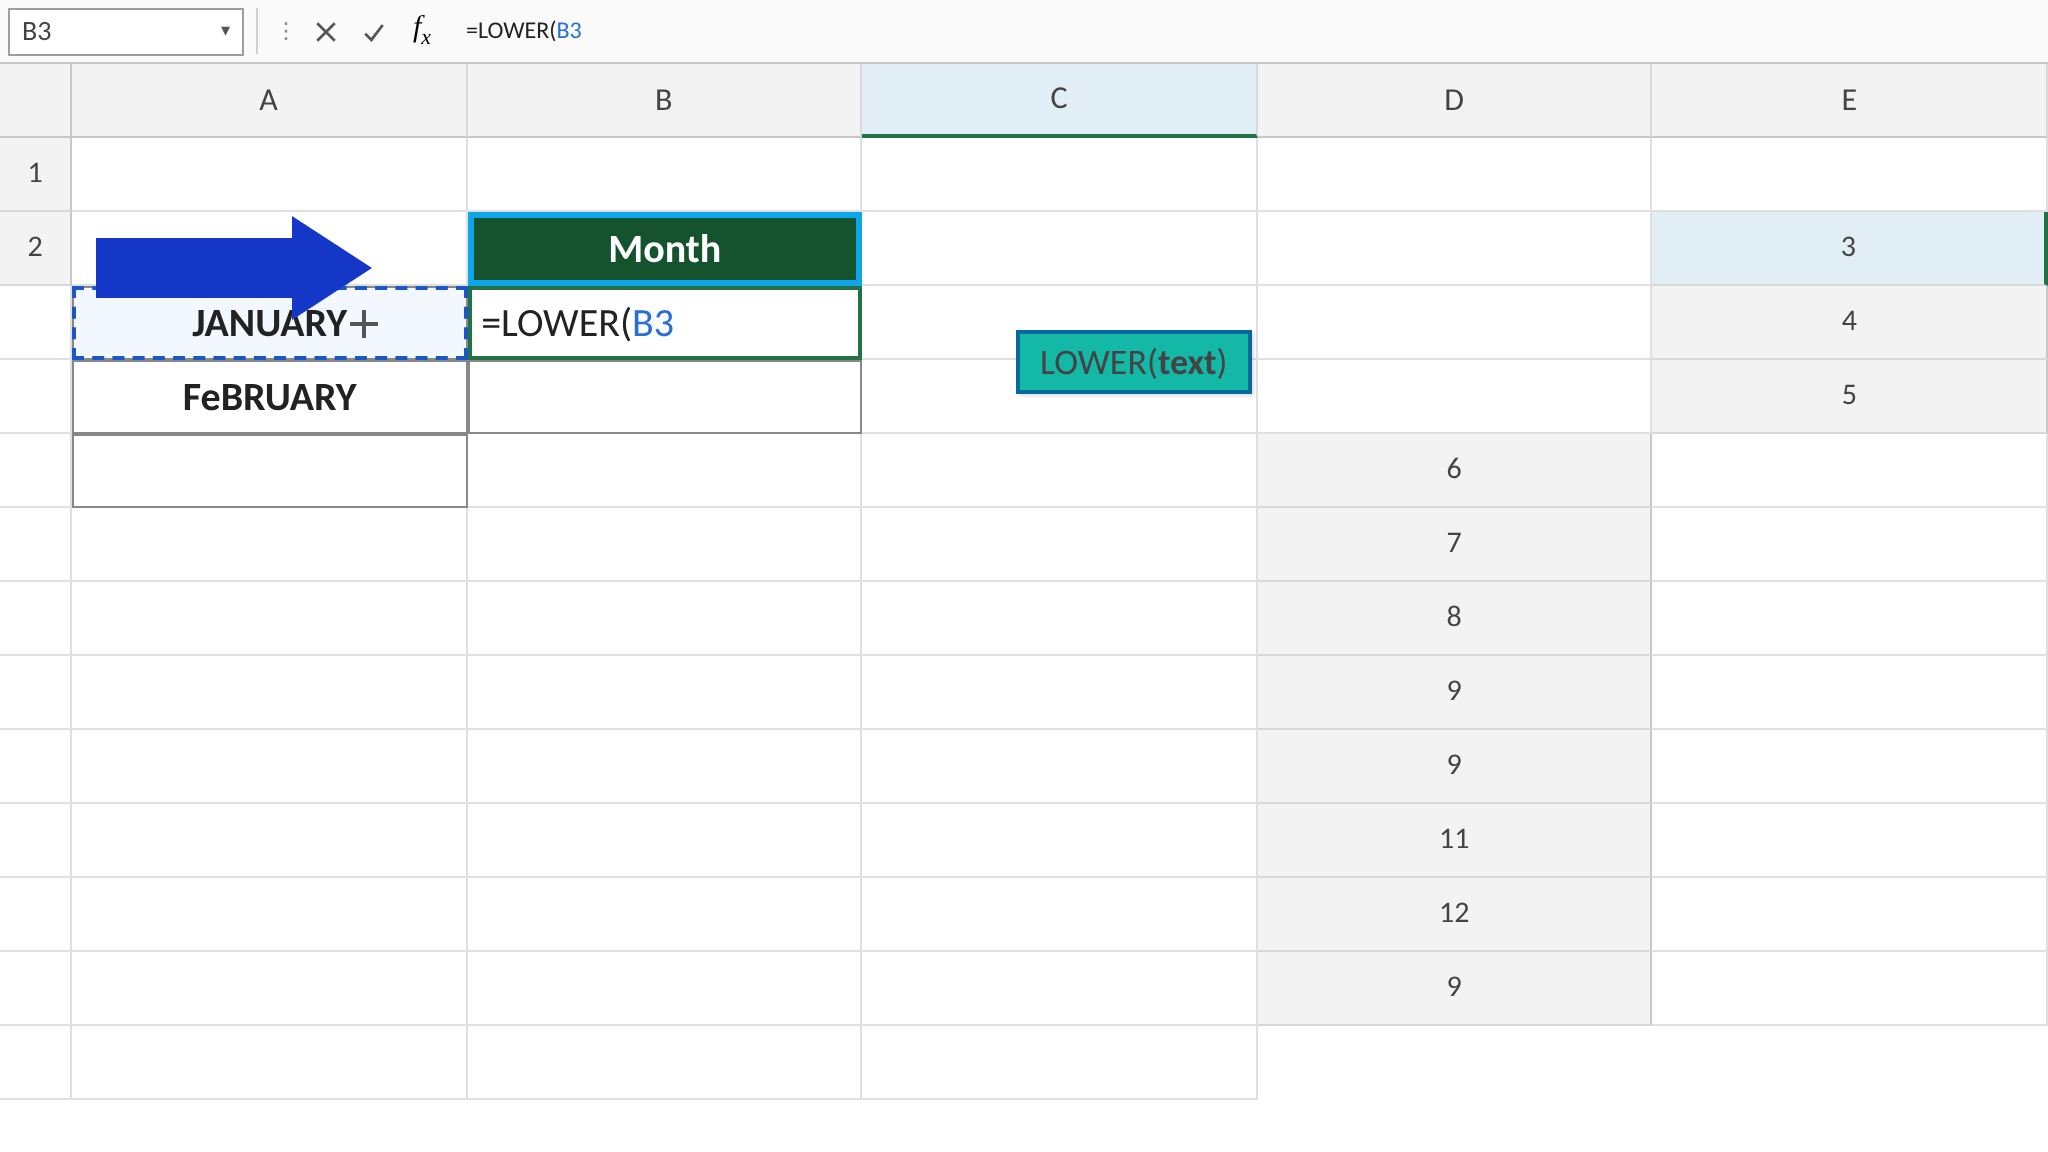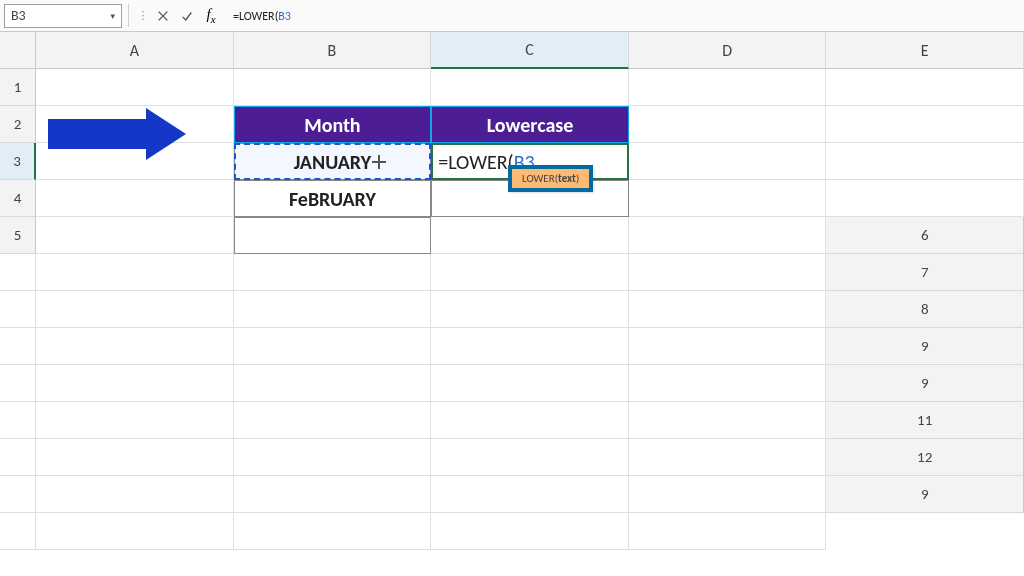--- a/index.html
+++ b/index.html
@@ -87,25 +87,25 @@
     border-bottom: 1px solid #e0e0e0;
     display: flex; align-items: center;
     padding: 0 6px;
     font-size: 20px;
     color: #222;
     position: relative;
   }
 
   
   .hdrcell {
-    background: #4c1d95;
+    background: #14532d;
     color: #fff;
     font-weight: 700;
     justify-content: center;
-    border: 1px solid #0ea5e9;
+    border: 3px solid #0ea5e9;
   }
   .tdata {
     border: 1px solid #888;
     justify-content: center;
     font-weight: 600;
     align-items: center;
   }
   .tdata.right { justify-content: center; }
   .tdata.formula {
     justify-content: flex-start;
@@ -159,23 +159,23 @@
     position: absolute;
     background: #555;
   }
   .cross::before { left: 6px; top: 0; width: 2px; height: 14px; }
   .cross::after  { left: 0; top: 6px; width: 14px; height: 2px; }
 
   
   .tooltip {
     position: absolute;
     left: 508px; top: 165px;
-    background: #fdba74;
-    border: 4px solid #0369a1;
-    font-size: 11px;
+    background: #14b8a6;
+    border: 2px solid #0369a1;
+    font-size: 18px;
     padding: 3px 10px;
     color: #444;
     box-shadow: 1px 1px 2px #0002;
     white-space: nowrap;
   }
   .tooltip b { font-weight: 700; }
 </style>
 </head>
 <body>
 
@@ -216,21 +216,20 @@
   <div class="row-header">1</div>
   <div class="cell"></div>
   <div class="cell"></div>
   <div class="cell"></div>
   <div class="cell"></div>
   <div class="cell"></div>
 
   <div class="row-header">2</div>
   <div class="cell"></div>
   <div class="cell hdrcell">Month</div>
-  <div class="cell hdrcell">Lowercase</div>
   <div class="cell"></div>
   <div class="cell"></div>
 
   <div class="row-header active">3</div>
   <div class="cell"></div>
   <div class="cell tdata marching">
     <span>JANUARY</span>
     <span class="cross"></span>
   </div>
   <div class="cell tdata formula editcell">

